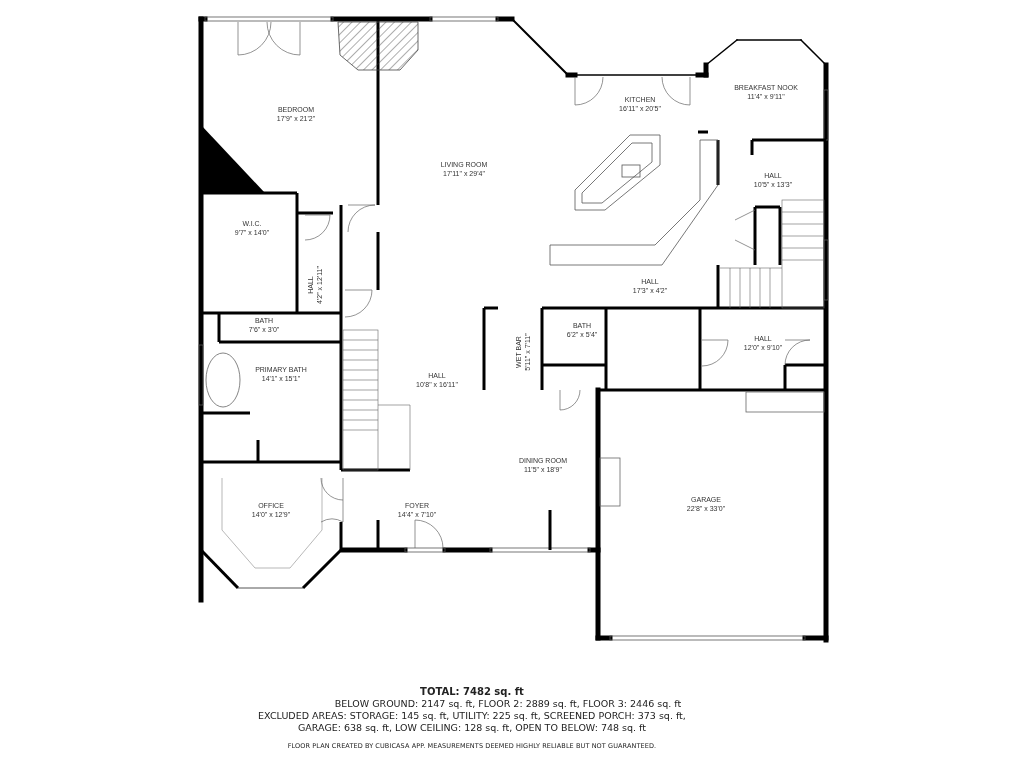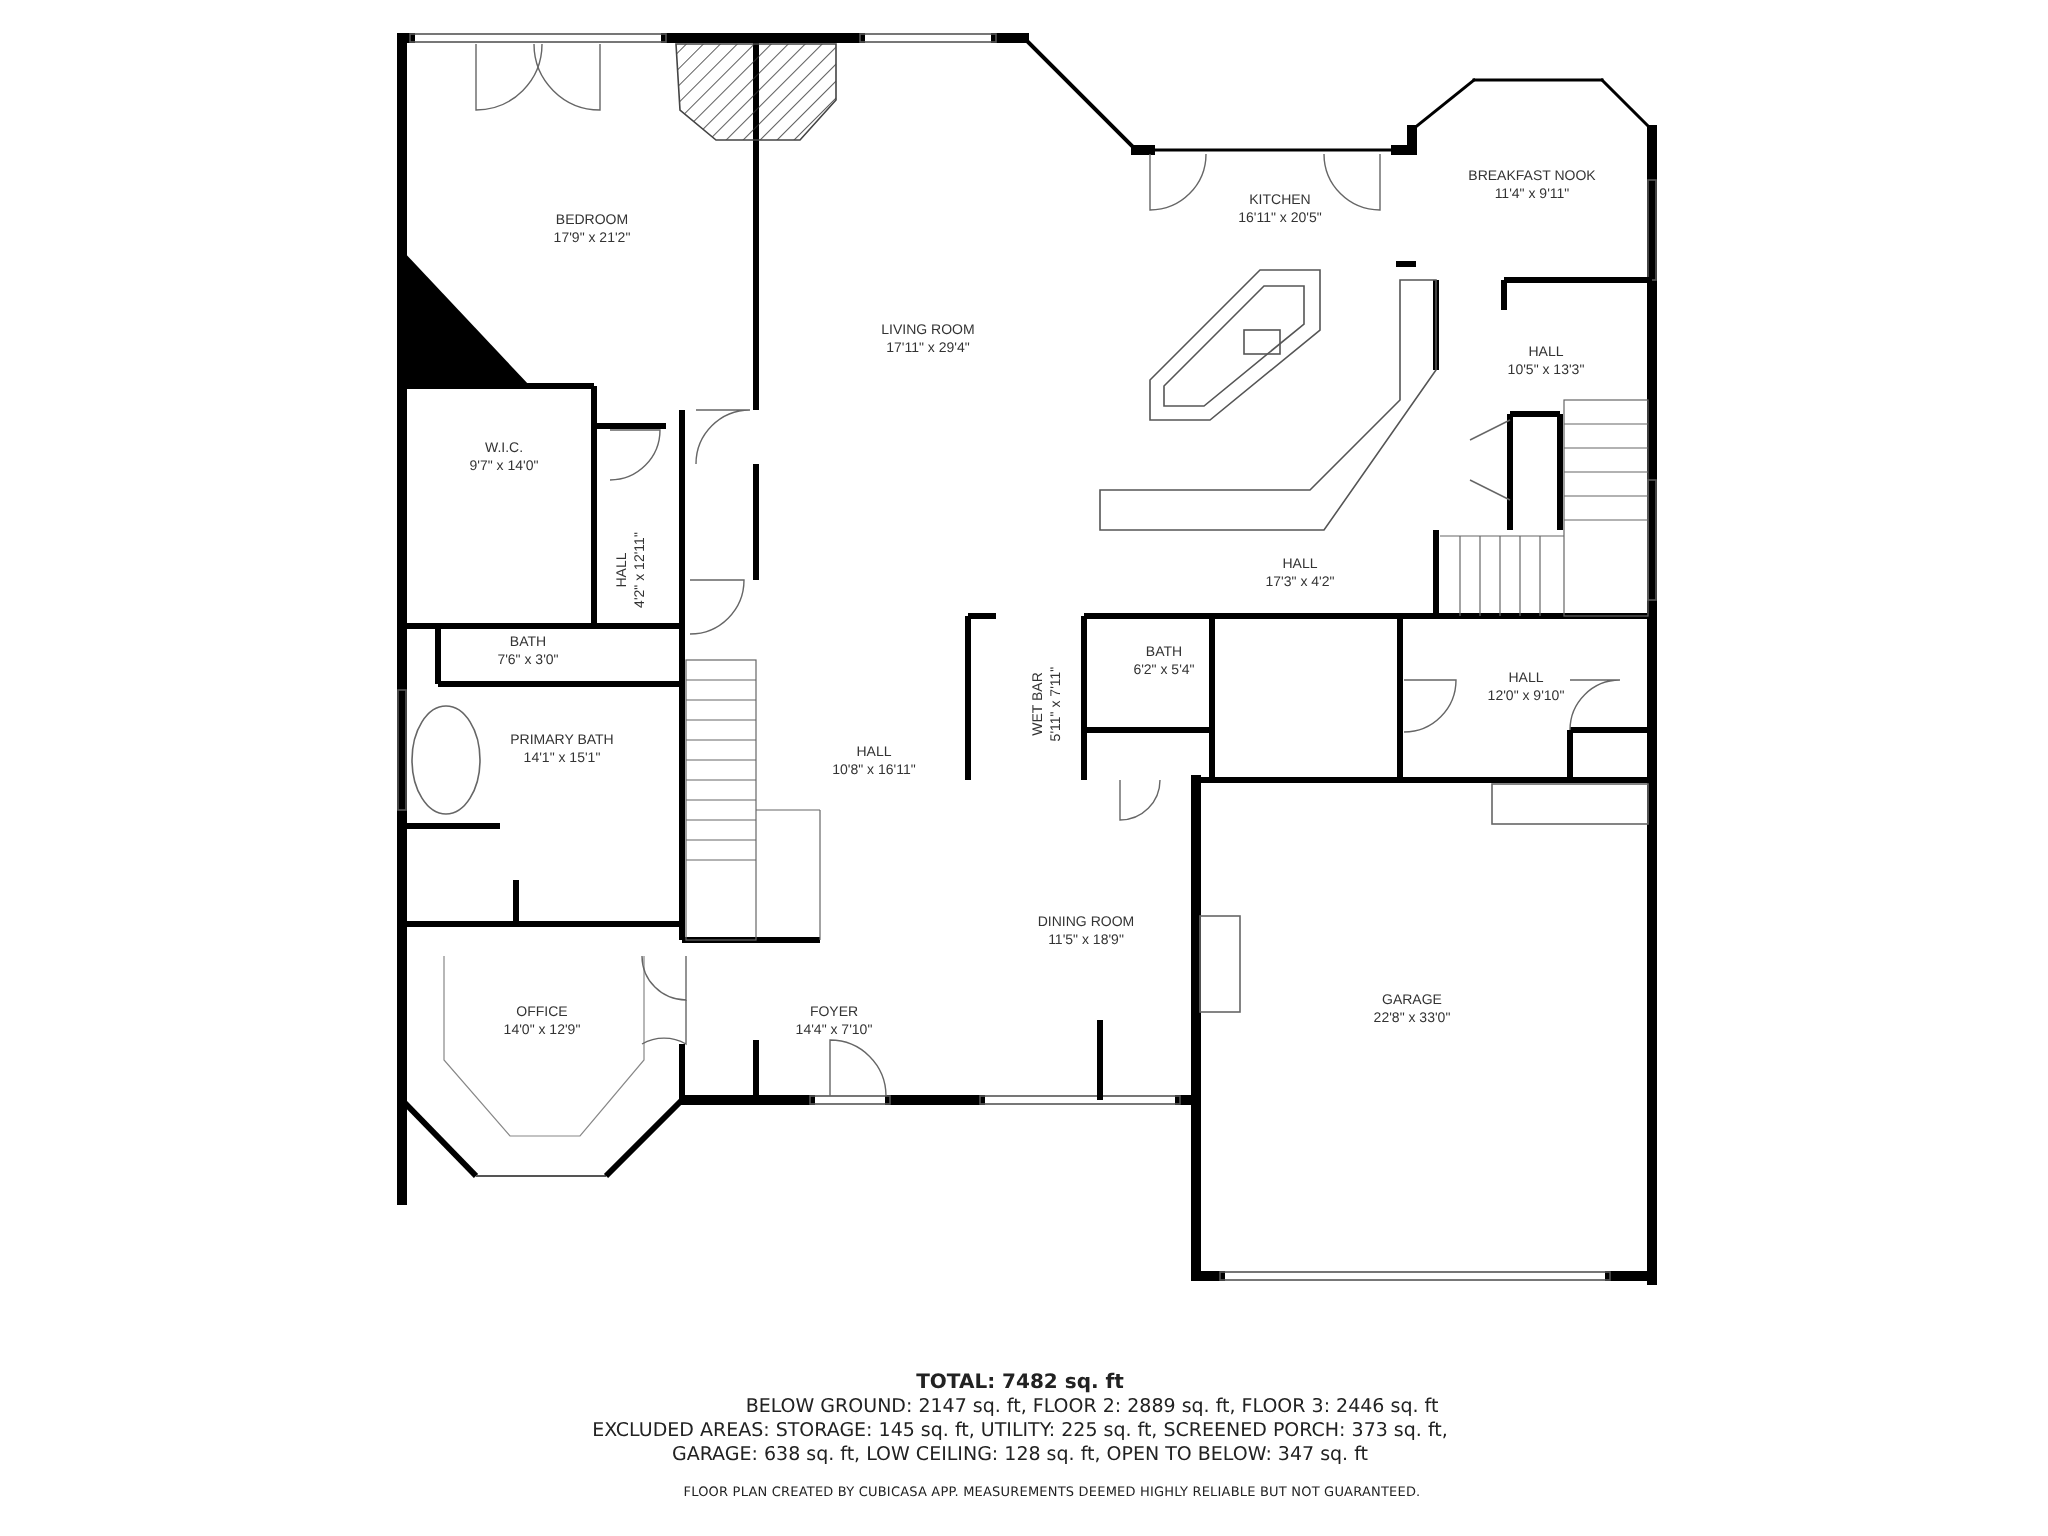--- a/index.html
+++ b/index.html
@@ -1,23 +1,23 @@
 <!DOCTYPE html>
 <html><head>
 <meta charset="utf-8">
 <style>
   html, body { margin:0; padding:0; background:#ffffff; }
   body { width:1024px; height:768px; position:relative; overflow:hidden; font-family:"DejaVu Sans", sans-serif; }
   #plan { position:absolute; left:0; top:0; width:1024px; height:768px; }
   .lbl { font-family:"Liberation Sans", sans-serif; font-size:7px; fill:#333; text-anchor:middle; }
-  .footer { position:absolute; left:0; width:944px; text-align:center; color:#222; font-family:"DejaVu Sans", sans-serif;margin-left:38px; }
+  .footer { position:absolute; left:0; width:944px; text-align:center; color:#222; font-family:"DejaVu Sans", sans-serif; }
   .f-total { top:686px; font-size:10px; font-weight:bold; }
   .f-line { font-size:9.5px; }
   .f-l1 { top:698px;padding-left:36px; } .f-l2 { top:710px; } .f-l3 { top:722px; }
-  .f-disc { top:742px; font-size:6.5px; letter-spacing:0.1px;padding-left:16px; }
+  .f-disc { top:742px; font-size:6.5px; letter-spacing:0.1px; }
 </style>
 </head>
 <body>
 
 <svg id="plan" viewBox="0 0 1024 768" xmlns="http://www.w3.org/2000/svg">
   <defs>
     <pattern id="hatch" width="6" height="6" patternUnits="userSpaceOnUse" patternTransform="rotate(45)">
       <line x1="0" y1="0" x2="0" y2="6" stroke="#333" stroke-width="0.8"></line>
     </pattern>
   </defs>
@@ -247,14 +247,14 @@
       <g>
         <text class="lbl" x="417" y="508">FOYER</text>
         <text class="lbl" x="417" y="517">14'4" x 7'10"</text>
       </g>
     </g>
 </svg>
 
 <div class="footer f-total">TOTAL: 7482 sq. ft</div>
 <div class="footer f-line f-l1">BELOW GROUND: 2147 sq. ft, FLOOR 2: 2889 sq. ft, FLOOR 3: 2446 sq. ft</div>
 <div class="footer f-line f-l2">EXCLUDED AREAS: STORAGE: 145 sq. ft, UTILITY: 225 sq. ft, SCREENED PORCH: 373 sq. ft,</div>
-<div class="footer f-line f-l3">GARAGE: 638 sq. ft, LOW CEILING: 128 sq. ft, OPEN TO BELOW: 347 sq. ft</div>
+<div class="footer f-line f-l3">GARAGE: 638 sq. ft, LOW CEILING: 128 sq. ft, OPEN TO BELOW: 748 sq. ft</div>
 <div class="footer f-disc">FLOOR PLAN CREATED BY CUBICASA APP. MEASUREMENTS DEEMED HIGHLY RELIABLE BUT NOT GUARANTEED.</div>
 
 </body></html>

